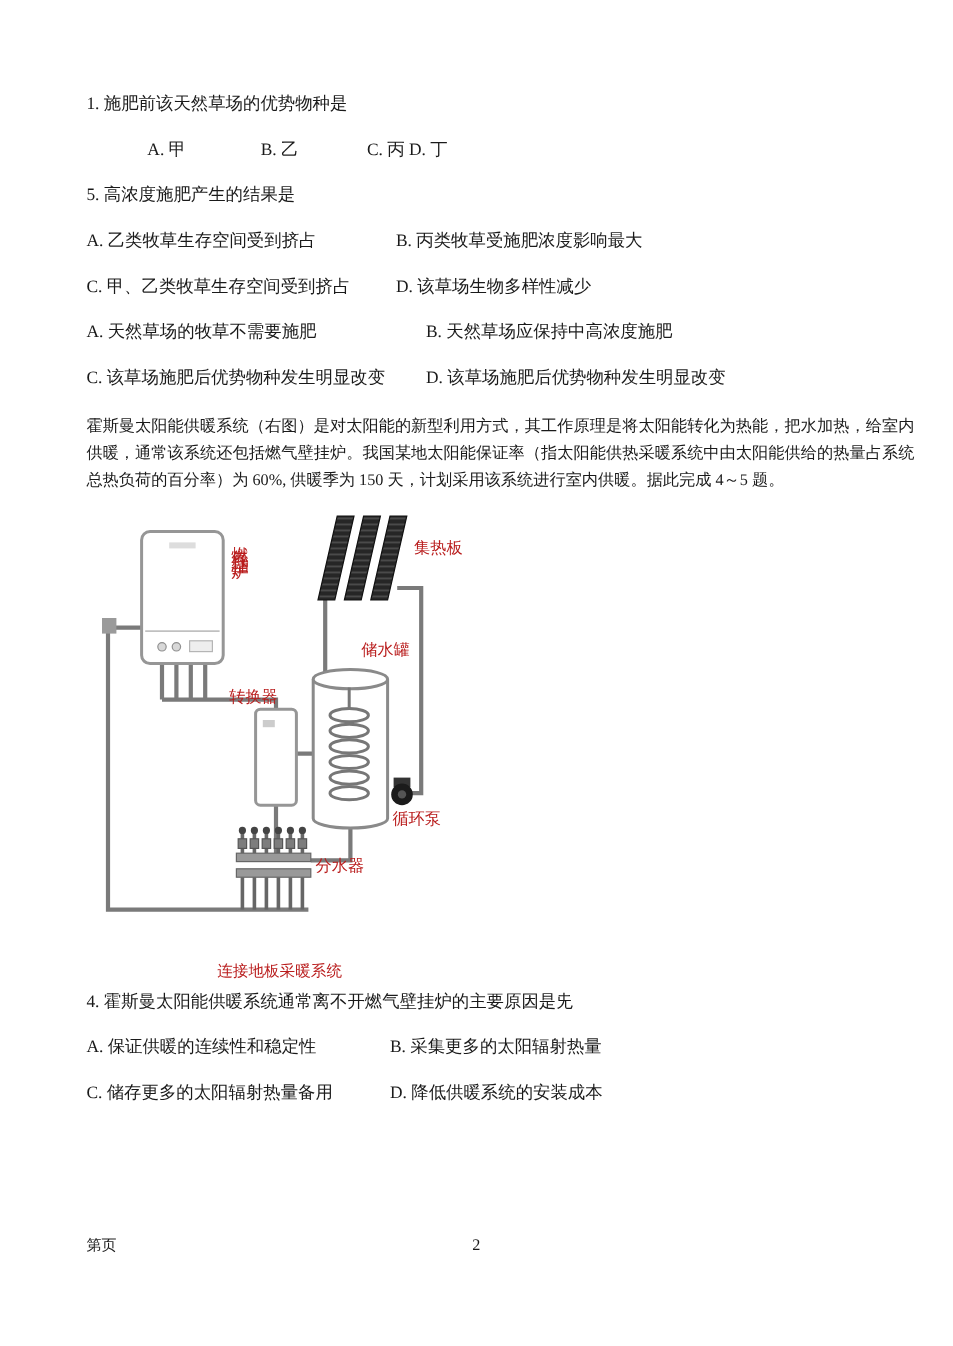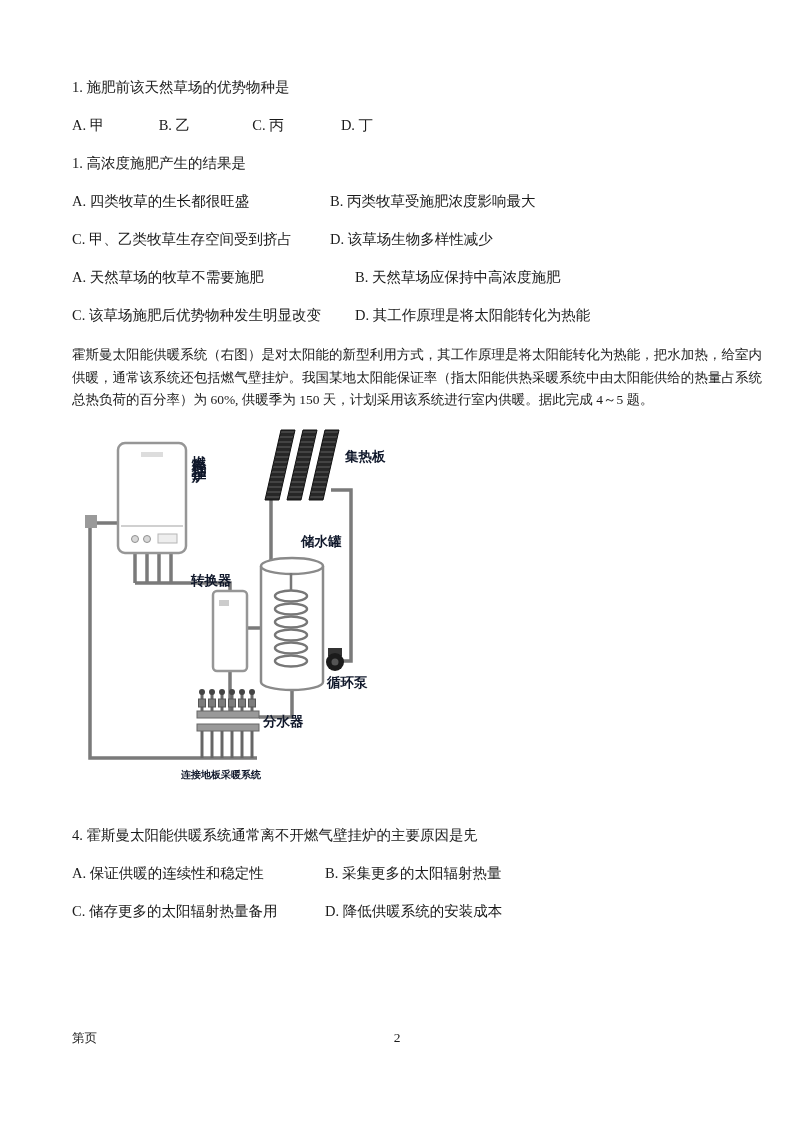--- a/index.html
+++ b/index.html
@@ -6,51 +6,51 @@
   body {
     width:794px; height:1122px;
     background:#ffffff;
     font-family:"Liberation Serif","DejaVu Serif",serif;
     color:#1a1a1a;
     position:relative;
     overflow:hidden;
   }
   .content { padding:78px 32px 0 72px; }
   .qline { font-size:14.5px; line-height:18px; margin:0 0 20px 0; white-space:nowrap; }
-  .opt-inline span { display:inline-block; }
+  .opt-inline span { display:inline-block;text-align:right; }
   .w83 { width:83px; } .w90 { width:90px; } .w85 { width:85px; }
   .opt-row { display:flex; }
   .colL258 { width:258px; flex:0 0 auto; }
   .colL283 { width:283px; flex:0 0 auto; }
   .colL253 { width:253px; flex:0 0 auto; }
   .para {
     font-size:13.5px; line-height:22.5px; text-align:justify;
     margin:14px 0 0 0;
   }
   .diagram {
     position:relative;
     width:370px; height:372px;
     margin:16px 0 0 13px;
   }
   .diagram svg { position:absolute; left:0; top:0; }
   .dlabel {
     position:absolute;
     font-family:"Liberation Sans","DejaVu Sans",sans-serif;
-    font-weight:700;
+    font-weight:400;
     font-size:13.5px;
-    color:#0f172a;
+    color:#b91c1c;
     white-space:nowrap;
   }
   .vertical {
     writing-mode:vertical-rl;
     text-orientation:upright;
     letter-spacing:3px;
     font-size:14.5px;
   }
-  .floor-label { font-size:10px; }
+  .floor-label { font-size:13px;margin-top:32px; }
   .q4block { margin-top:26px; }
   .footer-left {
     position:absolute; left:72px; top:1030px;
     font-size:12.5px;
     text-align:right;
   }
   .page-number {
     position:absolute; left:0; top:1030px; width:794px;
     text-align:center; font-size:13.5px;
   }
@@ -61,37 +61,37 @@
 <div class="content">
 
   <p class="qline">1. 施肥前该天然草场的优势物种是</p>
   <p class="qline opt-inline">
     <span class="w83">A. 甲</span>
     <span class="w90">B. 乙</span>
     <span class="w85">C. 丙</span>
     <span>D. 丁</span>
   </p>
 
-  <p class="qline">1. 高浓度施肥产生的结果是</p>
-  <p class="qline opt-row">
-    <span class="colL258">A. 四类牧草的生长都很旺盛</span>
+  <p class="qline">5. 高浓度施肥产生的结果是</p>
+  <p class="qline opt-row">
+    <span class="colL258">A. 乙类牧草生存空间受到挤占</span>
     <span>B. 丙类牧草受施肥浓度影响最大</span>
   </p>
   <p class="qline opt-row">
     <span class="colL258">C. 甲、乙类牧草生存空间受到挤占</span>
     <span>D. 该草场生物多样性减少</span>
   </p>
 
   <p class="qline opt-row">
     <span class="colL283">A. 天然草场的牧草不需要施肥</span>
     <span>B. 天然草场应保持中高浓度施肥</span>
   </p>
   <p class="qline opt-row">
     <span class="colL283">C. 该草场施肥后优势物种发生明显改变</span>
-    <span>D. 其工作原理是将太阳能转化为热能</span>
+    <span>D. 该草场施肥后优势物种发生明显改变</span>
   </p>
 
   <p class="para">霍斯曼太阳能供暖系统（右图）是对太阳能的新型利用方式，其工作原理是将太阳能转化为热能，把水加热，给室内供暖，通常该系统还包括燃气壁挂炉。我国某地太阳能保证率（指太阳能供热采暖系统中由太阳能供给的热量占系统总热负荷的百分率）为 60%, 供暖季为 150 天，计划采用该系统进行室内供暖。据此完成 4～5 题。</p>
 
   <div class="diagram">
     <svg width="370" height="372" viewBox="0 0 370 372">
       <defs>
         <pattern id="pstripe" width="6" height="5" patternUnits="userSpaceOnUse">
           <rect width="6" height="5" fill="#262626"></rect>
           <rect y="3.4" width="6" height="1.2" fill="#555"></rect>

